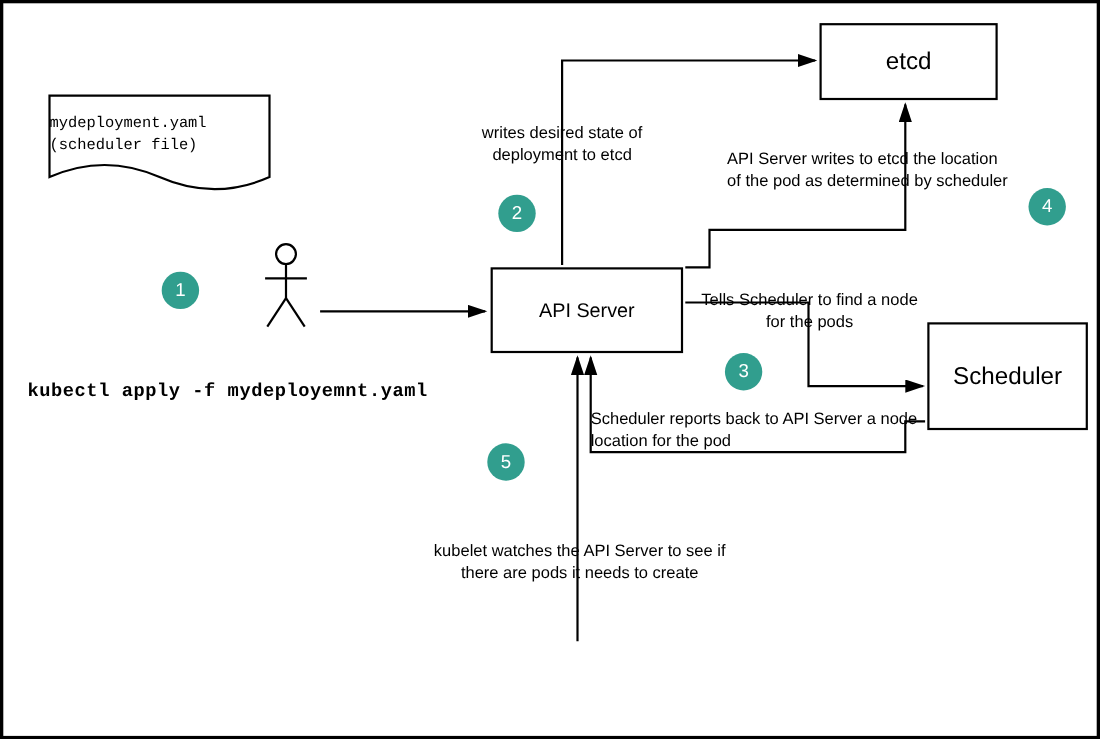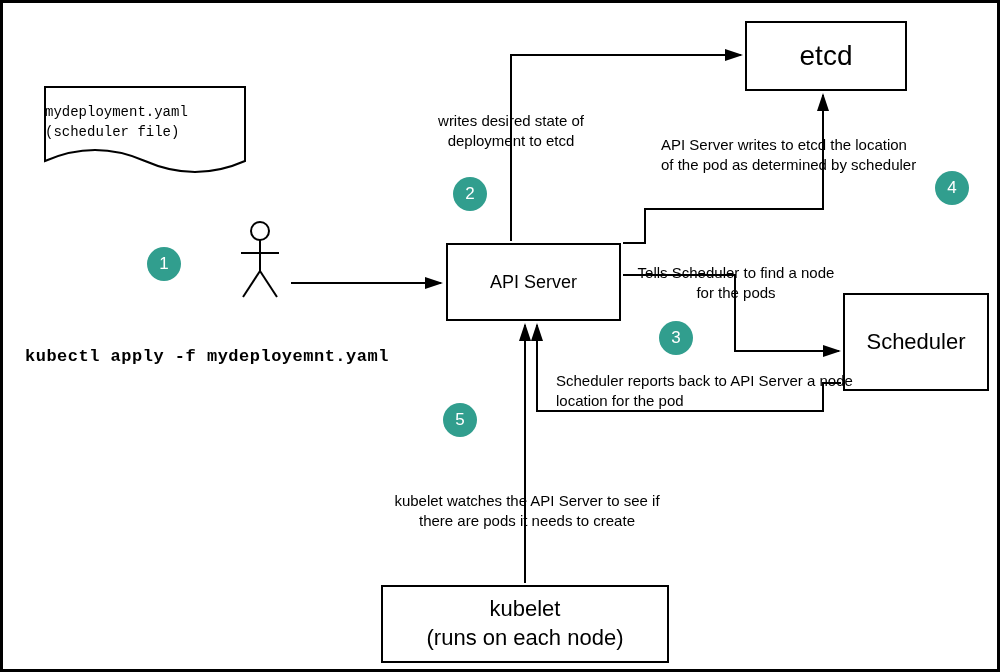--- a/index.html
+++ b/index.html
@@ -19,21 +19,21 @@
     position: absolute;
     border: 2px solid #000;
     background: #fff;
     display: flex;
     align-items: center;
     justify-content: center;
     text-align: center;
     font-size: 22px;
   }
   .api-server { left: 443px; top: 240px; width: 175px; height: 78px; font-size: 18px; }
-  .etcd-box { left: 742px; top: 18px; width: 162px; height: 70px; font-size: 28px; }
+  .etcd-box { left: 742px; top: 18px; width: 162px; height: 70px; font-size: 22px; }
   .scheduler-box { left: 840px; top: 290px; width: 146px; height: 98px; font-size: 22px; }
   .kubelet-box { left: 378px; top: 582px; width: 288px; height: 78px; font-size: 22px; line-height: 1.3; flex-direction: column; }
   .note-text {
     position: absolute;
     left: 42px; top: 100px;
     width: 200px;
     font-family: "Courier New", monospace;
     font-size: 14px;
     line-height: 1.4;
   }
@@ -55,21 +55,21 @@
 
   .label {
     position: absolute;
     font-size: 15px;
     line-height: 1.35;
     color: #000;
   }
   .l2 { left: 418px; top: 108px; width: 180px; text-align: center; }
   .l3 { left: 628px; top: 260px; width: 210px; text-align: center; }
   .l4 { left: 658px; top: 132px; width: 260px; text-align: left; }
-  .lback { left: 553px; top: 368px; width: 310px; text-align: left; }
+  .lback { left: 534px; top: 368px; width: 310px; text-align: left; }
   .l5 { left: 384px; top: 488px; width: 280px; text-align: center; }
 
   .cmd {
     position: absolute;
     left: 22px; top: 312px;
     font-family: "Courier New", monospace;
     font-weight: bold;
     font-size: 17px;
     letter-spacing: 0.5px;
     margin-top: 32px;
@@ -110,24 +110,20 @@
 
   <div class="box api-server">
     <span>API Server</span>
   </div>
   <div class="box etcd-box">
     <span>etcd</span>
   </div>
   <div class="box scheduler-box">
     <span>Scheduler</span>
   </div>
-  <div class="box kubelet-box">
-    <span>kubelet</span>
-    <span>(runs on each node)</span>
-  </div>
 
   <div class="badge b1">
       <span>1</span>
     </div>
   <div class="badge b2">
       <span>2</span>
     </div>
   <div class="badge b3">
       <span>3</span>
     </div>

